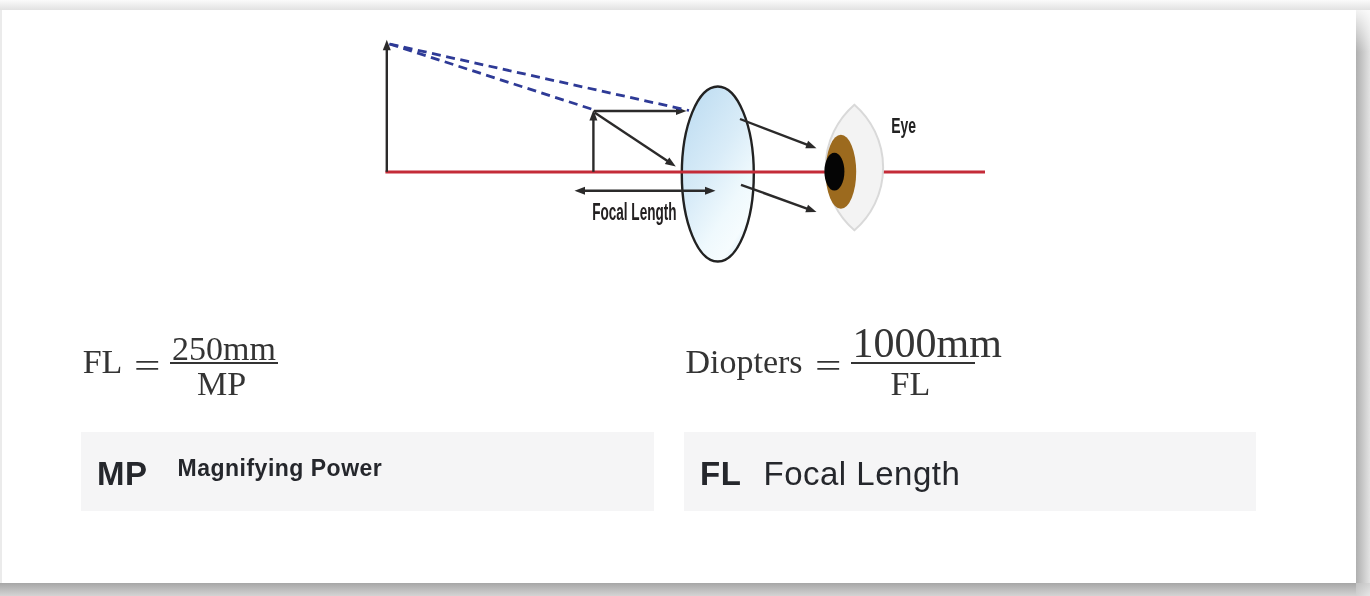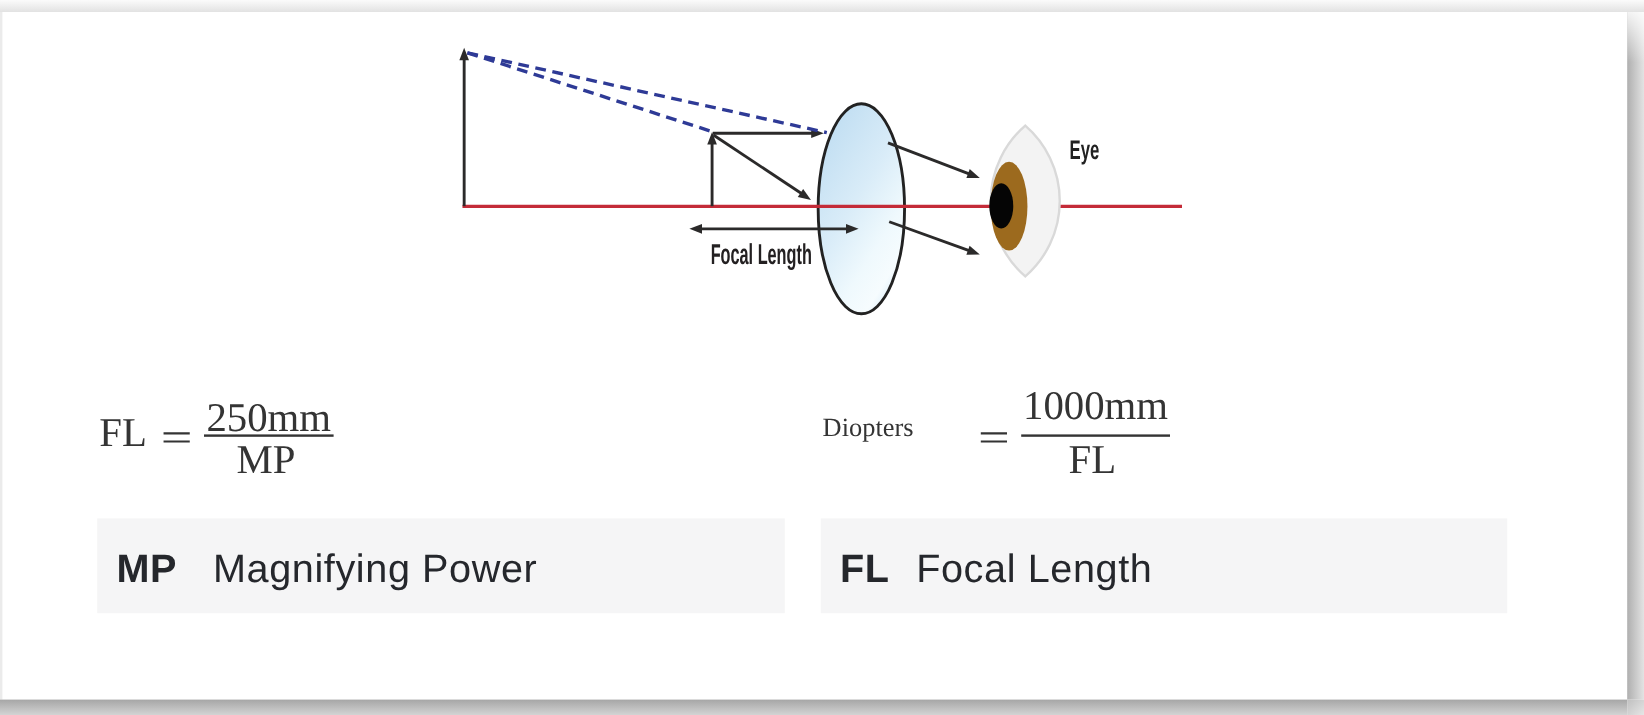--- a/index.html
+++ b/index.html
@@ -54,22 +54,22 @@
 <line x1="389.5" y1="44.0" x2="689.0" y2="110.5" stroke="#2e3a96" stroke-width="2.8" stroke-dasharray="9 5.5"></line>
 <line x1="389.5" y1="44.0" x2="596.0" y2="110.5" stroke="#2e3a96" stroke-width="2.8" stroke-dasharray="9 5.5"></line>
 <text transform="translate(592.2,219.9) scale(0.565,1)" font-family="Liberation Sans" font-weight="bold" font-size="24" fill="#232021">Focal Length</text>
 <text transform="translate(891.3,132.7) scale(0.62,1)" font-family="Liberation Sans" font-size="22.5" font-weight="bold" fill="#222">Eye</text>
 </svg>
 <span class="abs serif" style="left:82.7px;top:345.0px;font-size:34px">FL</span>
 <span class="abs serif" style="left:133.7px;top:349.1px;font-size:34px;transform:scaleX(1.38);transform-origin:0 0">=</span>
 <div class="abs" style="left:170px;top:362.1px;width:108.3px;height:2.2px;background:#343434"></div>
 <span class="abs serif" style="left:172.0px;top:332px;font-size:34px">250mm</span>
 <span class="abs serif" style="left:197.0px;top:366.6px;font-size:34px">MP</span>
-<span class="abs serif" style="left:685.5px;top:345.0px;font-size:22px">Diopters</span>
+<span class="abs serif" style="left:685.5px;top:345.0px;font-size:34px">Diopters</span>
 <span class="abs serif" style="left:814.8px;top:349.1px;font-size:34px;transform:scaleX(1.38);transform-origin:0 0">=</span>
 <div class="abs" style="left:850.7px;top:362.3px;width:124px;height:2.2px;background:#343434"></div>
-<span class="abs serif" style="left:852.5px;top:322.4px;font-size:34px">1000mm</span>
+<span class="abs serif" style="left:852.5px;top:322.4px;font-size:42px">1000mm</span>
 <span class="abs serif" style="left:890.5px;top:366.6px;font-size:34px">FL</span>
 <div class="box" style="left:81px;top:431.8px;width:573px;height:78.9px"></div>
 <div class="box" style="left:684px;top:431.8px;width:571.6px;height:78.9px"></div>
 <span class="abs sans" style="left:97.0px;top:457.1px;font-size:33px;font-weight:bold">MP</span>
-<span class="abs sans" style="left:177.5px;top:457.1px;font-size:33px;font-weight:normal">Magnifying Power</span>
+<span class="abs sans" style="left:177.5px;top:457.1px;font-size:23px;font-weight:bold">Magnifying Power</span>
 <span class="abs sans" style="left:700.0px;top:457.1px;font-size:33px;font-weight:bold">FL</span>
 <span class="abs sans" style="left:763.5px;top:457.1px;font-size:33px;font-weight:normal">Focal Length</span>
 </body></html>

